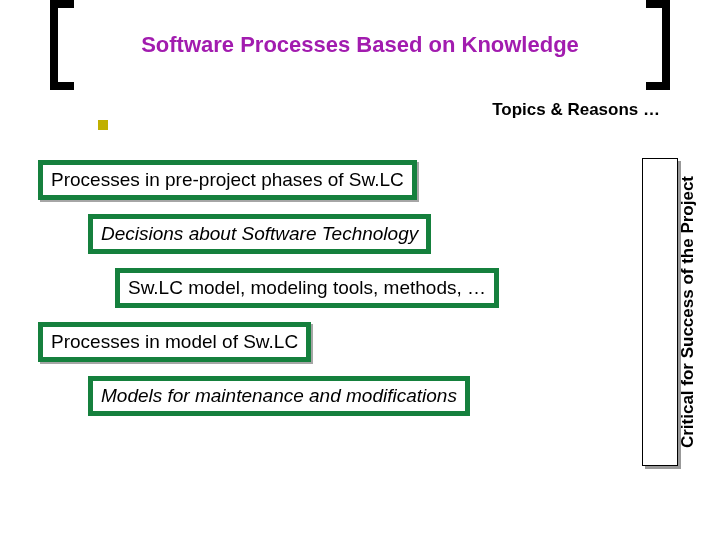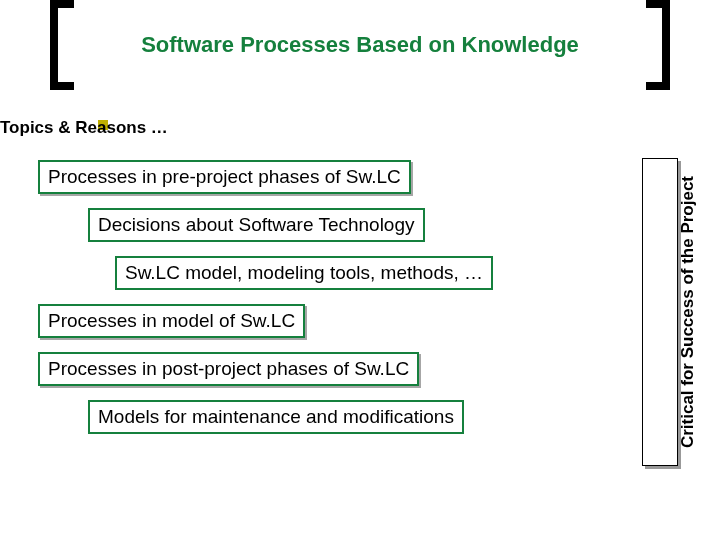--- a/index.html
+++ b/index.html
@@ -36,57 +36,57 @@
   .bracket-left::before { left:0; top:0; width:24px; height:8px; }
   .bracket-left::after { left:0; bottom:0; width:24px; height:8px; }
   .bracket-right .mid { right:0; top:0; bottom:0; width:8px; }
   .bracket-right::before { right:0; top:0; width:24px; height:8px; }
   .bracket-right::after { right:0; bottom:0; width:24px; height:8px; }
   .title-text {
     flex: 1;
     text-align: center;
     font-size: 22px;
     font-weight: bold;
-    color: #15803d;
+    color: #a21caf;
   }
   .subtitle {
     position: absolute;
-    top: 118px;
+    top: 100px;
     left: 0;
     right: 60px;
-    text-align: left;
+    text-align: right;
     font-size: 17px;
     font-weight: bold;
     color: #000;
   }
   .sq {
     position: absolute;
     left: 98px;
     top: 120px;
     width: 10px;
     height: 10px;
     background: #c0b000;
   }
   .content {
     position: absolute;
     top: 160px;
     left: 38px;
     width: 570px;
   }
   .box {
     background: #fff;
-    border: 2px solid #15803d;
+    border: 5px solid #15803d;
     padding: 4px 8px;
     font-size: 19px;
     color: #000;
     display: inline-block;
     white-space: nowrap;
   }
   .row { margin-bottom: 14px; }
-  .ind1 { margin-left: 50px; }
+  .ind1 { margin-left: 50px; font-style: italic; }
   .ind2 { margin-left: 77px; }
   .shadow {
     box-shadow: 2px 2px 0 rgba(0,0,0,0.35);
   }
   .sidebar {
     position: absolute;
     right: 42px;
     top: 158px;
     width: 36px;
     height: 308px;
@@ -122,18 +122,17 @@
 </div>
 
 <div class="sq"></div>
 <div class="subtitle">Topics &amp; Reasons …</div>
 
 <div class="content">
   <div class="row"><span class="box shadow">Processes in pre-project phases of Sw.LC</span></div>
   <div class="row ind1"><span class="box">Decisions about Software Technology</span></div>
   <div class="row ind2"><span class="box">Sw.LC model, modeling tools, methods, …</span></div>
   <div class="row"><span class="box shadow">Processes in model of Sw.LC</span></div>
-  <div class="row"><span class="box shadow">Processes in post-project phases of Sw.LC</span></div>
   <div class="row ind1"><span class="box">Models for maintenance and modifications</span></div>
 </div>
 
 <div class="sidebar"></div>
 <div class="sidebar-text">Critical for Success of the Project</div>
 
 </body></html>

